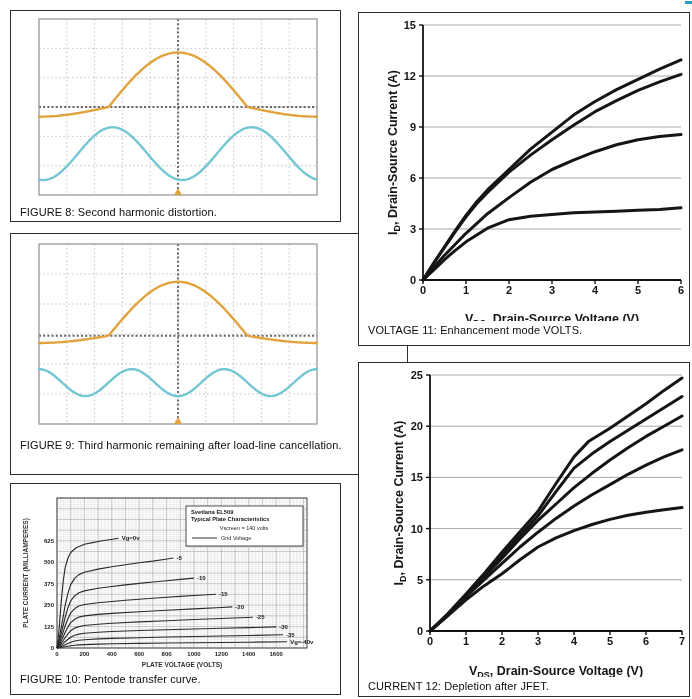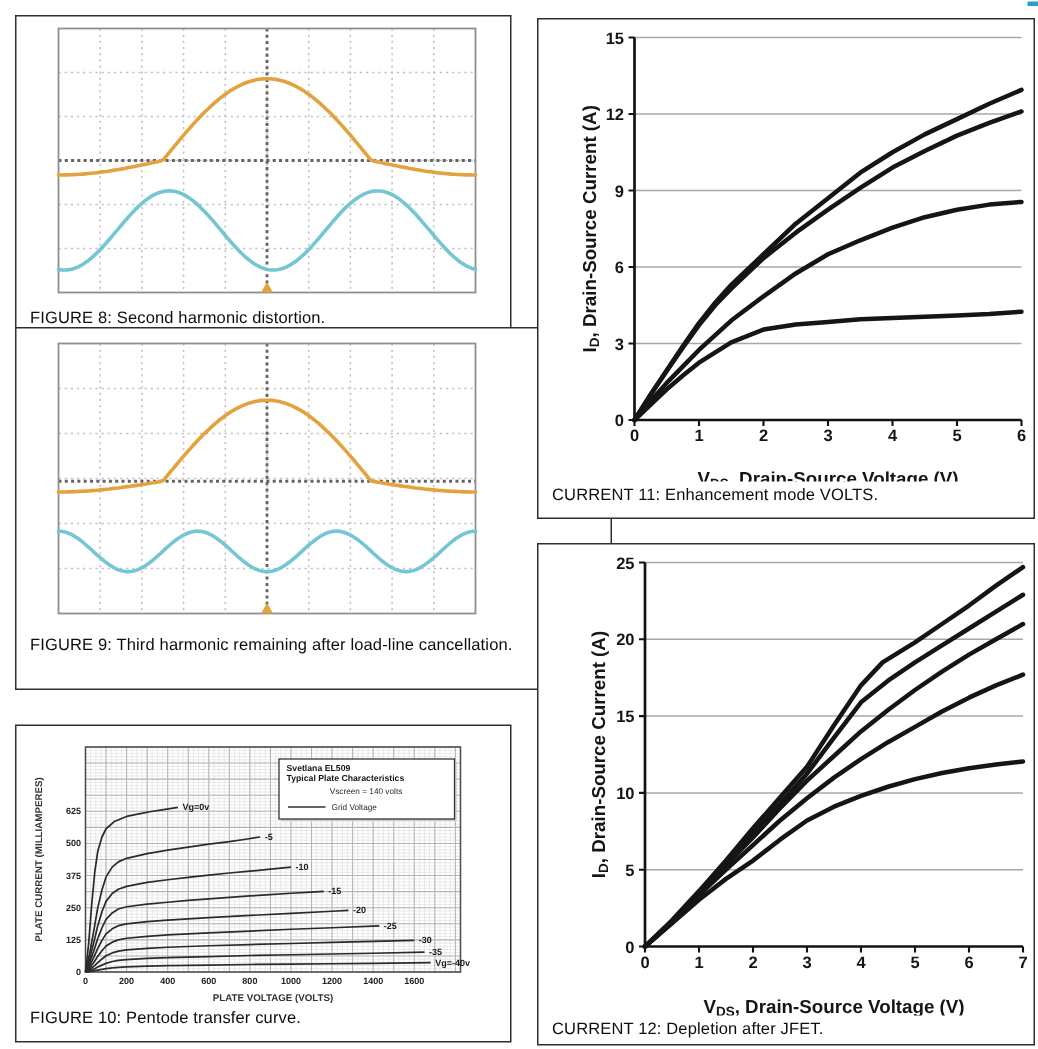--- a/index.html
+++ b/index.html
@@ -7,21 +7,21 @@
     width:692px;height:699px;background:#ffffff;
     font-family:"Liberation Sans","DejaVu Sans",sans-serif;
     position:relative;overflow:hidden;
   }
   .page{position:relative;width:692px;height:699px;background:#fff;}
   figure.figbox{
     position:absolute;margin:0;box-sizing:border-box;
     border:1.5px solid #2e2e2e;background:#fff;
   }
   #figbox-8 {left:10px;  top:10px;  width:331px; height:212px;}
-  #figbox-9 {left:10px;  top:218px; width:398px; height:242px;}
+  #figbox-9 {left:10px;  top:233px; width:398px; height:242px;}
   #figbox-10{left:10px;  top:483px; width:331px; height:212px;}
   #figbox-11{left:358px; top:12px;  width:332px; height:334px;}
   #figbox-12{left:358px; top:362px; width:332px; height:335px;}
   svg{display:block;}
   figcaption.caption{
     font-weight:normal;font-size:11px;line-height:1.28;color:#0d0d0d;
     padding:2px 9px 0 9px;letter-spacing:0.1px;
   }
   .corner-mark{
     position:absolute;top:1px;right:0;width:7px;height:3px;
@@ -380,21 +380,21 @@
         <text x="57" y="271" font-size="11" font-weight="bold" fill="#151515" text-anchor="end" font-family="&quot;Liberation Sans&quot;,&quot;DejaVu Sans&quot;,sans-serif">0</text>
         <text x="57" y="220" font-size="11" font-weight="bold" fill="#151515" text-anchor="end" font-family="&quot;Liberation Sans&quot;,&quot;DejaVu Sans&quot;,sans-serif">3</text>
         <text x="57" y="169" font-size="11" font-weight="bold" fill="#151515" text-anchor="end" font-family="&quot;Liberation Sans&quot;,&quot;DejaVu Sans&quot;,sans-serif">6</text>
         <text x="57" y="118" font-size="11" font-weight="bold" fill="#151515" text-anchor="end" font-family="&quot;Liberation Sans&quot;,&quot;DejaVu Sans&quot;,sans-serif">9</text>
         <text x="57" y="67" font-size="11" font-weight="bold" fill="#151515" text-anchor="end" font-family="&quot;Liberation Sans&quot;,&quot;DejaVu Sans&quot;,sans-serif">12</text>
         <text x="57" y="16" font-size="11" font-weight="bold" fill="#151515" text-anchor="end" font-family="&quot;Liberation Sans&quot;,&quot;DejaVu Sans&quot;,sans-serif">15</text>
         <text x="193" y="310" font-size="12.5" font-weight="bold" fill="#151515" text-anchor="middle" font-family="&quot;Liberation Sans&quot;,&quot;DejaVu Sans&quot;,sans-serif"><tspan>V</tspan><tspan dy="2.6" font-size="9">DS</tspan><tspan dy="-2.6">, Drain-Source Voltage (V)</tspan></text>
         <text x="38" y="139.5" font-size="12.5" font-weight="bold" fill="#151515" text-anchor="middle" font-family="&quot;Liberation Sans&quot;,&quot;DejaVu Sans&quot;,sans-serif" transform="rotate(-90 38 139.5)"><tspan>I</tspan><tspan dy="2.6" font-size="9">D</tspan><tspan dy="-2.6">, Drain-Source Current (A)</tspan></text>
       </svg>
     <figcaption class="caption">
-      <span>CURRENT 11:</span>
+      <span>VOLTAGE 11:</span>
       <span>Enhancement mode VOLTS.</span>
     </figcaption>
   </figure>
 
   <figure class="figbox" id="figbox-12">
     <svg width="328" height="314" viewBox="0 0 328 314">
         <rect x="71" y="12" width="252" height="256" fill="#ffffff"></rect>
         <g>
           <line x1="71" y1="216.8" x2="323" y2="216.8" stroke="#a8a8a8" stroke-width="1"></line>
           <line x1="71" y1="165.6" x2="323" y2="165.6" stroke="#a8a8a8" stroke-width="1"></line>

